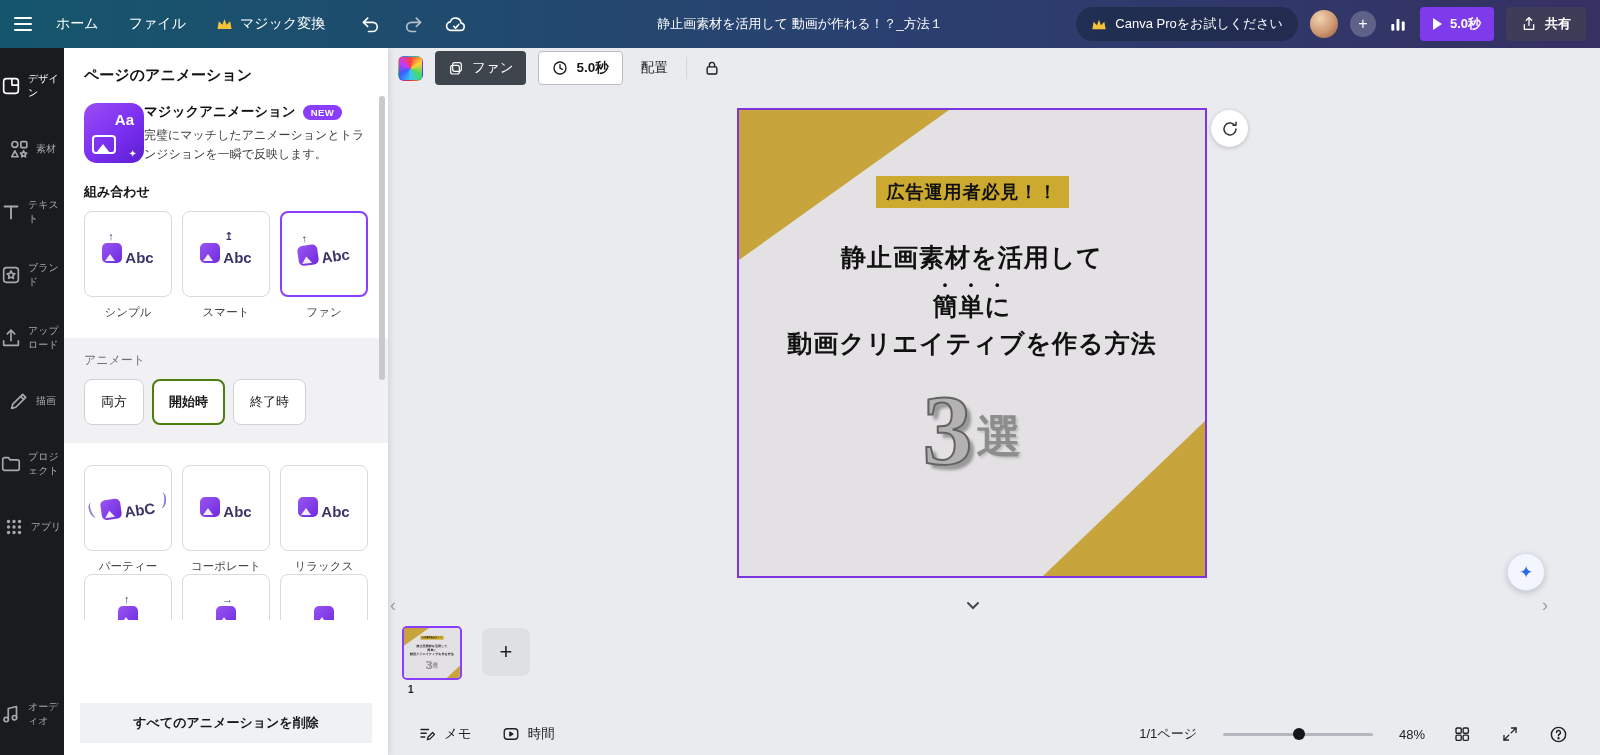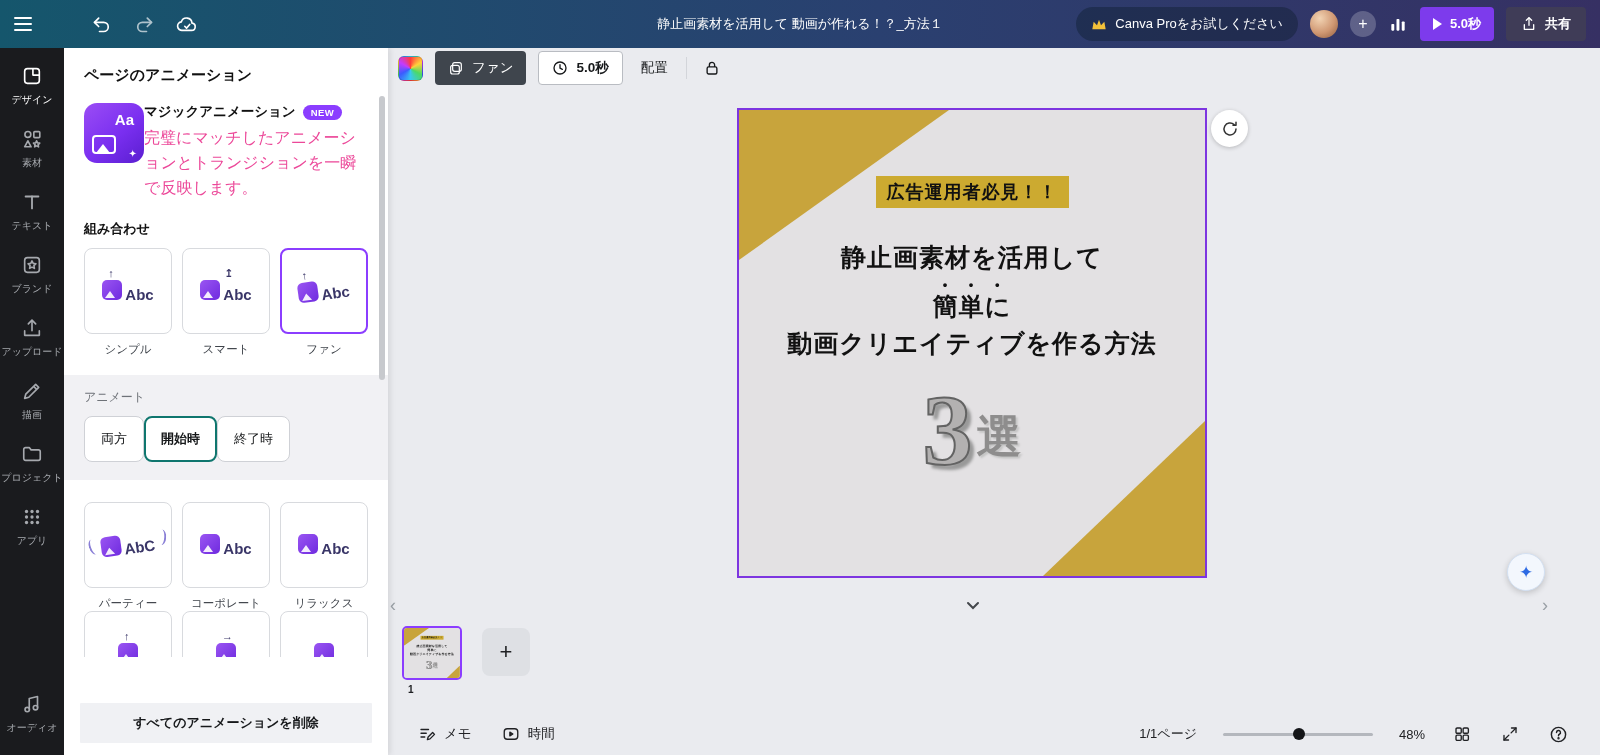--- a/index.html
+++ b/index.html
@@ -28,21 +28,21 @@
     font-size:16px;line-height:1;cursor:pointer;display:flex;align-items:center;justify-content:center;}
   .play-btn{display:flex;align-items:center;gap:8px;background:#7d3bec;border:none;color:#fff;
     font-size:13px;font-weight:700;padding:8px 13px;border-radius:4px;cursor:pointer;white-space:nowrap;}
   .play-tri{width:0;height:0;border-left:9px solid #fff;border-top:6px solid transparent;border-bottom:6px solid transparent;}
   .share-btn{display:flex;align-items:center;gap:8px;background:#3f3c57;border:none;color:#fff;
     font-size:13px;font-weight:600;padding:8px 15px;border-radius:4px;cursor:pointer;white-space:nowrap;}
 
   
   .sidebar{position:absolute;top:48px;left:0;bottom:0;width:64px;background:#1a1b1e;z-index:30;
     display:flex;flex-direction:column;align-items:center;padding:6px 0 10px;}
-  .side-item{width:64px;height:63px;display:flex;flex-direction:column;align-items:center;justify-content:center;
+  .side-item{width:64px;height:63px;display:flex;align-items:center;justify-content:center;
     gap:6px;color:#a6a9ae;font-size:10px;cursor:pointer;}
   .side-item.active{color:#fff;}
   .side-item svg{flex:0 0 auto;}
   .side-item.push{margin-top:auto;}
 
   
   .panel{position:absolute;top:48px;left:64px;bottom:0;width:324px;background:#fff;z-index:20;
     box-shadow:2px 0 6px rgba(0,0,0,.10);display:flex;flex-direction:column;}
   .panel-header{padding:18px 20px 8px;font-size:15px;font-weight:700;color:#111;}
   .panel-scroll{flex:1;overflow:hidden;padding:0 20px;position:relative;}
@@ -51,44 +51,44 @@
     background:linear-gradient(140deg,#9b4df5 0%,#7a2ff0 55%,#5a1ed0 100%);}
   .magic-aa{position:absolute;top:8px;right:10px;color:#fff;font-weight:700;font-size:15px;}
   .magic-photo{position:absolute;left:8px;bottom:9px;width:24px;height:19px;border:2px solid #fff;border-radius:4px;overflow:hidden;}
   .magic-photo i{position:absolute;left:2px;bottom:-1px;width:0;height:0;
     border-left:7px solid transparent;border-right:7px solid transparent;border-bottom:9px solid #fff;}
   .magic-spark{position:absolute;right:7px;bottom:4px;color:#fff;font-size:10px;}
   .magic-title-row{display:flex;align-items:center;gap:7px;}
   .magic-title{font-size:13.5px;font-weight:700;color:#111;white-space:nowrap;}
   .new-badge{background:#8b3dff;color:#fff;font-size:9.5px;font-weight:700;letter-spacing:.5px;
     padding:2px 8px;border-radius:9px;}
-  .magic-desc{font-size:16px;color:#ec4899;line-height:1.55;margin-top:5px;}
+  .magic-desc{font-size:12px;color:#404040;line-height:1.55;margin-top:5px;}
   .section-label{font-size:13px;font-weight:700;color:#111;margin:6px 0 10px;}
   .tiles{display:flex;gap:10px;}
   .tile-col{display:flex;flex-direction:column;align-items:center;width:88px;}
   .tile{width:88px;height:86px;border:1px solid #d8dade;border-radius:8px;background:#fff;cursor:pointer;
     display:flex;align-items:center;justify-content:center;position:relative;}
   .tile.selected{border:2px solid #8b3dff;}
   .tile-label{font-size:11.5px;color:#3e434a;margin-top:8px;text-align:center;white-space:nowrap;}
   .demo{display:flex;align-items:flex-end;gap:3px;position:relative;}
   .demo-img{width:20px;height:20px;border-radius:5px;position:relative;margin-bottom:2px;
     background:linear-gradient(135deg,#9a55f2,#6f2bdf);}
   .demo-img i{position:absolute;left:3px;bottom:2px;width:0;height:0;
     border-left:5px solid transparent;border-right:5px solid transparent;border-bottom:7px solid rgba(255,255,255,.9);}
   .demo-text{font-size:15px;font-weight:700;color:#3a3668;line-height:1;}
   .demo-arrow{position:absolute;top:-13px;left:6px;font-size:11px;font-weight:700;color:#3a3668;}
   .demo.tilt{transform:rotate(-8deg);}
   .arc{position:absolute;width:10px;height:16px;border-left:2px solid #8a7fd6;border-radius:50% 0 0 50%;top:0;}
   .arc.l{left:-12px;transform:rotate(-12deg);}
   .arc.r{right:-12px;transform:rotate(192deg);}
   .animate-band{margin:18px -20px 0;background:#f1f1f4;padding:14px 20px 18px;}
   .animate-label{font-size:12px;color:#6e7278;margin-bottom:10px;}
-  .animate-buttons{display:flex;gap:0;align-items:center;}
+  .animate-buttons{display:flex;gap:8px;align-items:center;}
   .abtn{background:#fff;border:1px solid #cfd1d6;border-radius:8px;padding:13px 16px;font-size:13px;color:#16181a;cursor:pointer;}
-  .abtn.selected{border:2px solid #0f766e;padding:12px 15px;font-weight:700;}
+  .abtn.selected{border:2px solid #4d7c0f;padding:12px 15px;font-weight:700;}
   .style-row{margin-top:22px;}
   .basic-label{margin-top:24px;}
   .basic-row{display:flex;gap:10px;height:46px;overflow:hidden;}
   .panel-footer{padding:8px 16px 12px;background:#fff;}
   .clear-btn{width:100%;height:40px;background:#f0f1f4;border:none;border-radius:1px;
     font-size:13px;font-weight:600;color:#16181a;cursor:pointer;font-family:inherit;}
   .panel-scrollbar{position:absolute;top:48px;right:3px;width:6px;height:284px;background:#c7c9cd;border-radius:3px;cursor:pointer;}
 
   
   .main{position:absolute;top:48px;left:388px;right:0;bottom:0;background:#eaebef;}
@@ -154,20 +154,30 @@
 <body>
 
 <header class="topbar">
   <button class="tb-menu">
     <span class="hamburger">
         <i></i>
         <i></i>
         <i></i>
       </span>
   </button>
+  <nav class="tb-nav">
+    <span class="tb-link">ホーム</span>
+    <span class="tb-link">ファイル</span>
+    <span class="tb-link">
+      <svg width="17" height="14" viewBox="0 0 24 18">
+        <path d="M2 16 L4 5 L9 10 L12 2 L15 10 L20 5 L22 16 Z" fill="#f3c13a"></path>
+      </svg>
+      <span>マジック変換</span>
+    </span>
+  </nav>
   <div class="tb-history">
     <button class="tb-icon-btn">
       <svg width="20" height="20" viewBox="0 0 24 24" fill="none" stroke="#fff" stroke-width="2" stroke-linecap="round" stroke-linejoin="round">
         <path d="M8 5 L3 10 L8 15"></path>
           <path d="M3 10 H14 a5.5 5.5 0 0 1 0 11 H9"></path>
       </svg>
     </button>
     <button class="tb-icon-btn dim">
       <svg width="20" height="20" viewBox="0 0 24 24" fill="none" stroke="#fff" stroke-width="2" stroke-linecap="round" stroke-linejoin="round" style="transform:scaleX(-1)">
         <path d="M8 5 L3 10 L8 15"></path>

